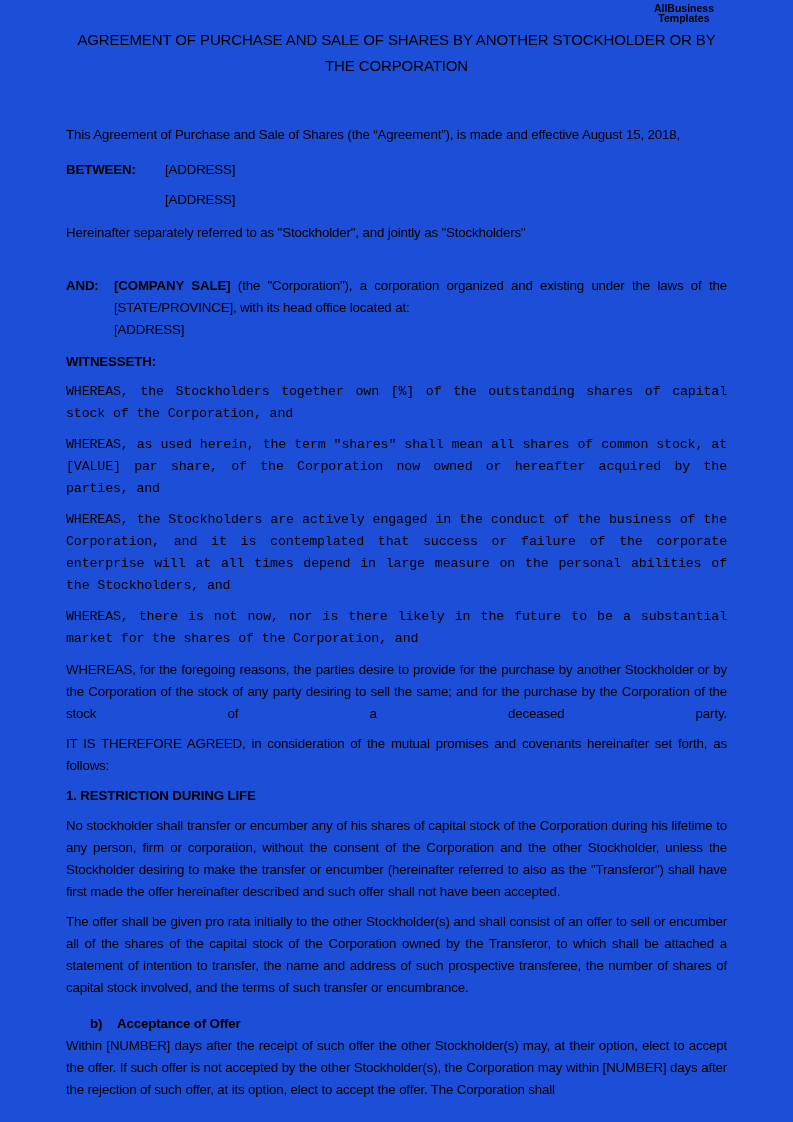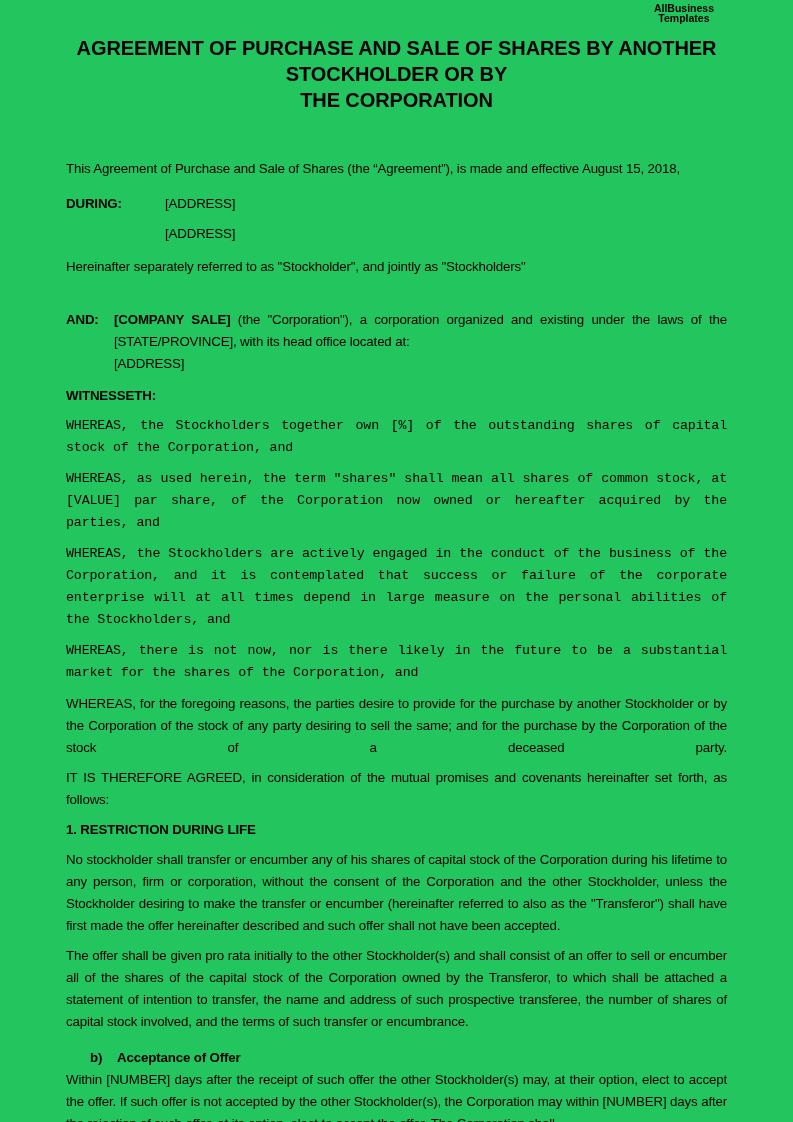--- a/index.html
+++ b/index.html
@@ -1,41 +1,40 @@
 <!DOCTYPE html>
 <html><head>
 <meta charset="utf-8">
 <style>
   * { margin:0; padding:0; box-sizing:border-box; }
   html,body { background:#ffffff; }
   .page {
     position:relative;
     width:793px; height:1122px;
     margin:0 auto;
-    background:#22c55e;
+    background:#1d4ed8;
     color:#000000;
     font-family:"Liberation Sans", sans-serif;
     font-size:13.3px;
     letter-spacing:-0.15px;
     line-height:22px;
     overflow:hidden;
   }
   .logo {
     position:absolute; top:3px; right:79px;
     text-align:center;
     font-size:10.5px; line-height:10px;
     font-weight:600; letter-spacing:0;
   }
   .title {
     padding-top:27px;
     text-align:center;
-    font-size:20px; line-height:26px;
-    font-weight:700;
+    font-size:15px; line-height:26px;
+    font-weight:400;
     letter-spacing:-0.1px;
-    margin-top:8px;
   }
   .tline { display:block; }
   .body { padding:0 66px; margin-top:45px; }
   .bold { font-weight:700; }
   .justify { text-align:justify; }
   .force-last { text-align:justify; text-align-last:justify; }
   .row { display:flex; }
   .lbl99 { width:99px; flex:none; font-weight:700; }
   .lbl48 { width:48px; flex:none; font-weight:700; }
   .content { flex:1; }
@@ -66,21 +65,21 @@
   <h1 class="title">
     <span class="tline">AGREEMENT OF PURCHASE AND SALE OF SHARES BY ANOTHER STOCKHOLDER OR BY</span>
     <span class="tline">THE CORPORATION</span>
   </h1>
 
   <div class="body">
 
     <p class="mb13">This Agreement of Purchase and Sale of Shares (the “Agreement”), is made and effective August 15, 2018,</p>
 
     <div class="row mb11">
-      <div class="lbl99">DURING:</div>
+      <div class="lbl99">BETWEEN:</div>
       <div class="content">
         <div>[ADDRESS]</div>
         <div class="spacer8"></div>
         <div>[ADDRESS]</div>
       </div>
     </div>
 
     <p class="mb31">Hereinafter separately referred to as "Stockholder", and jointly as "Stockholders"</p>
 
     <div class="row mb10">

